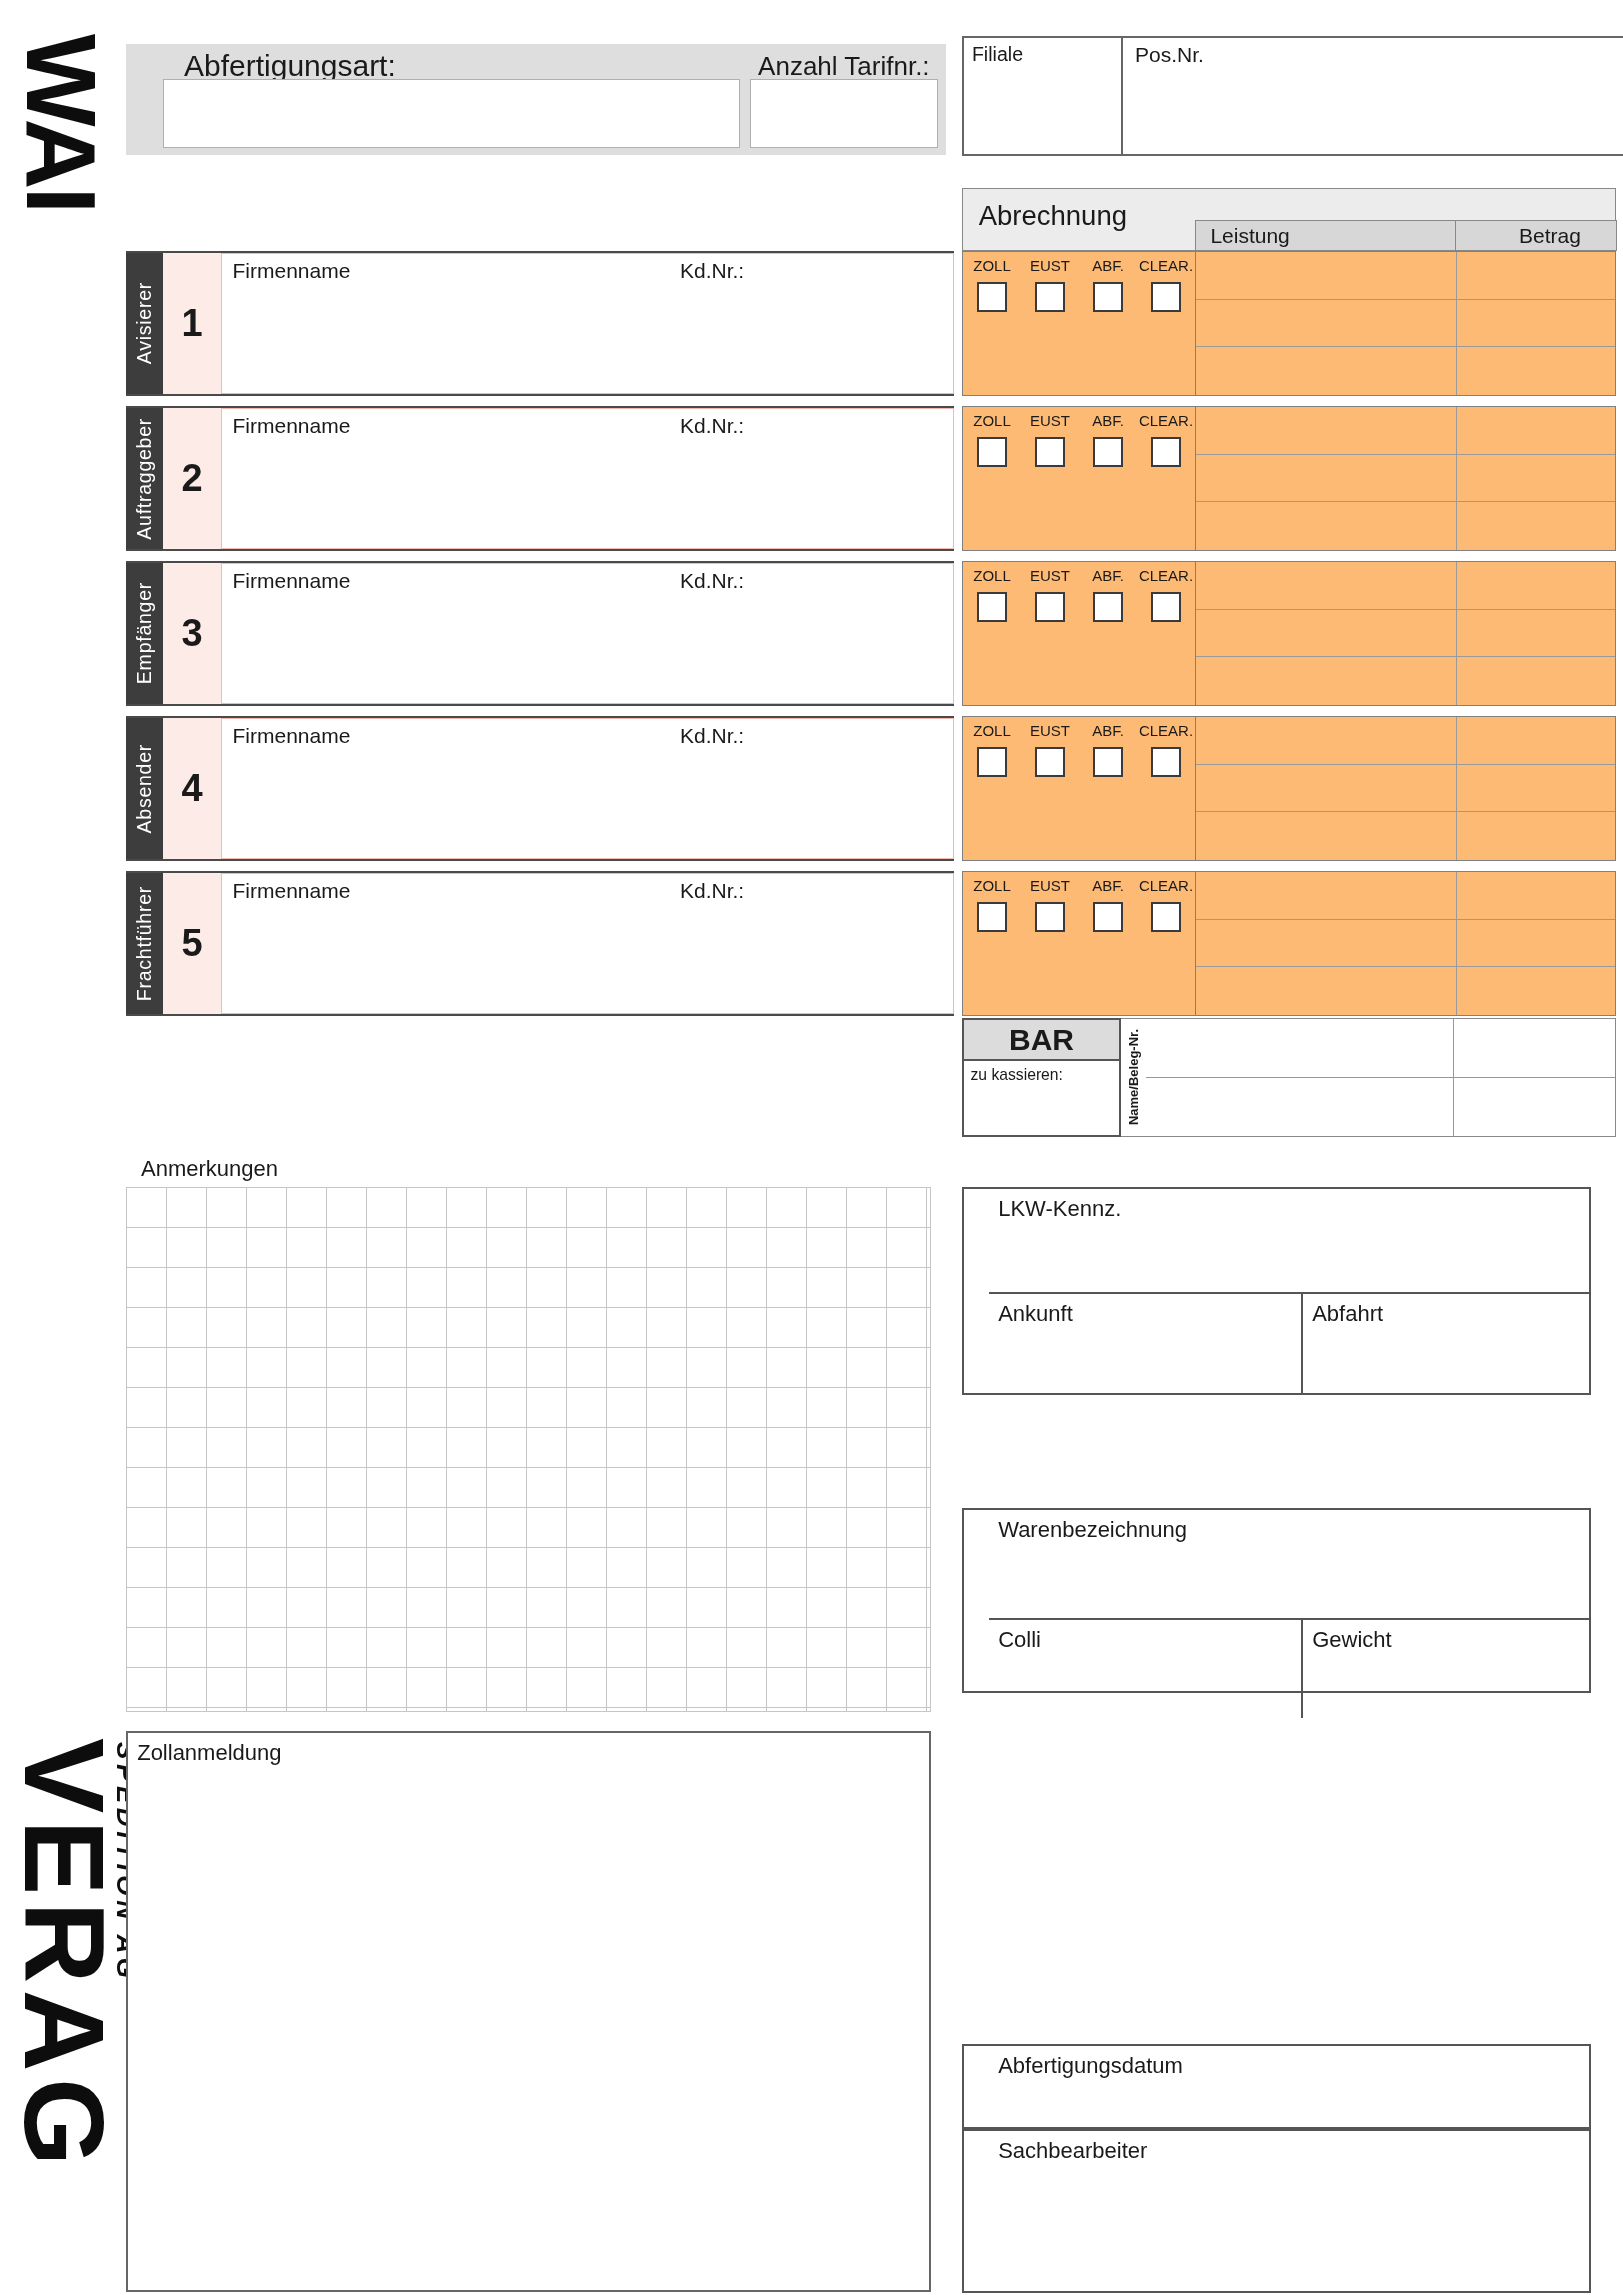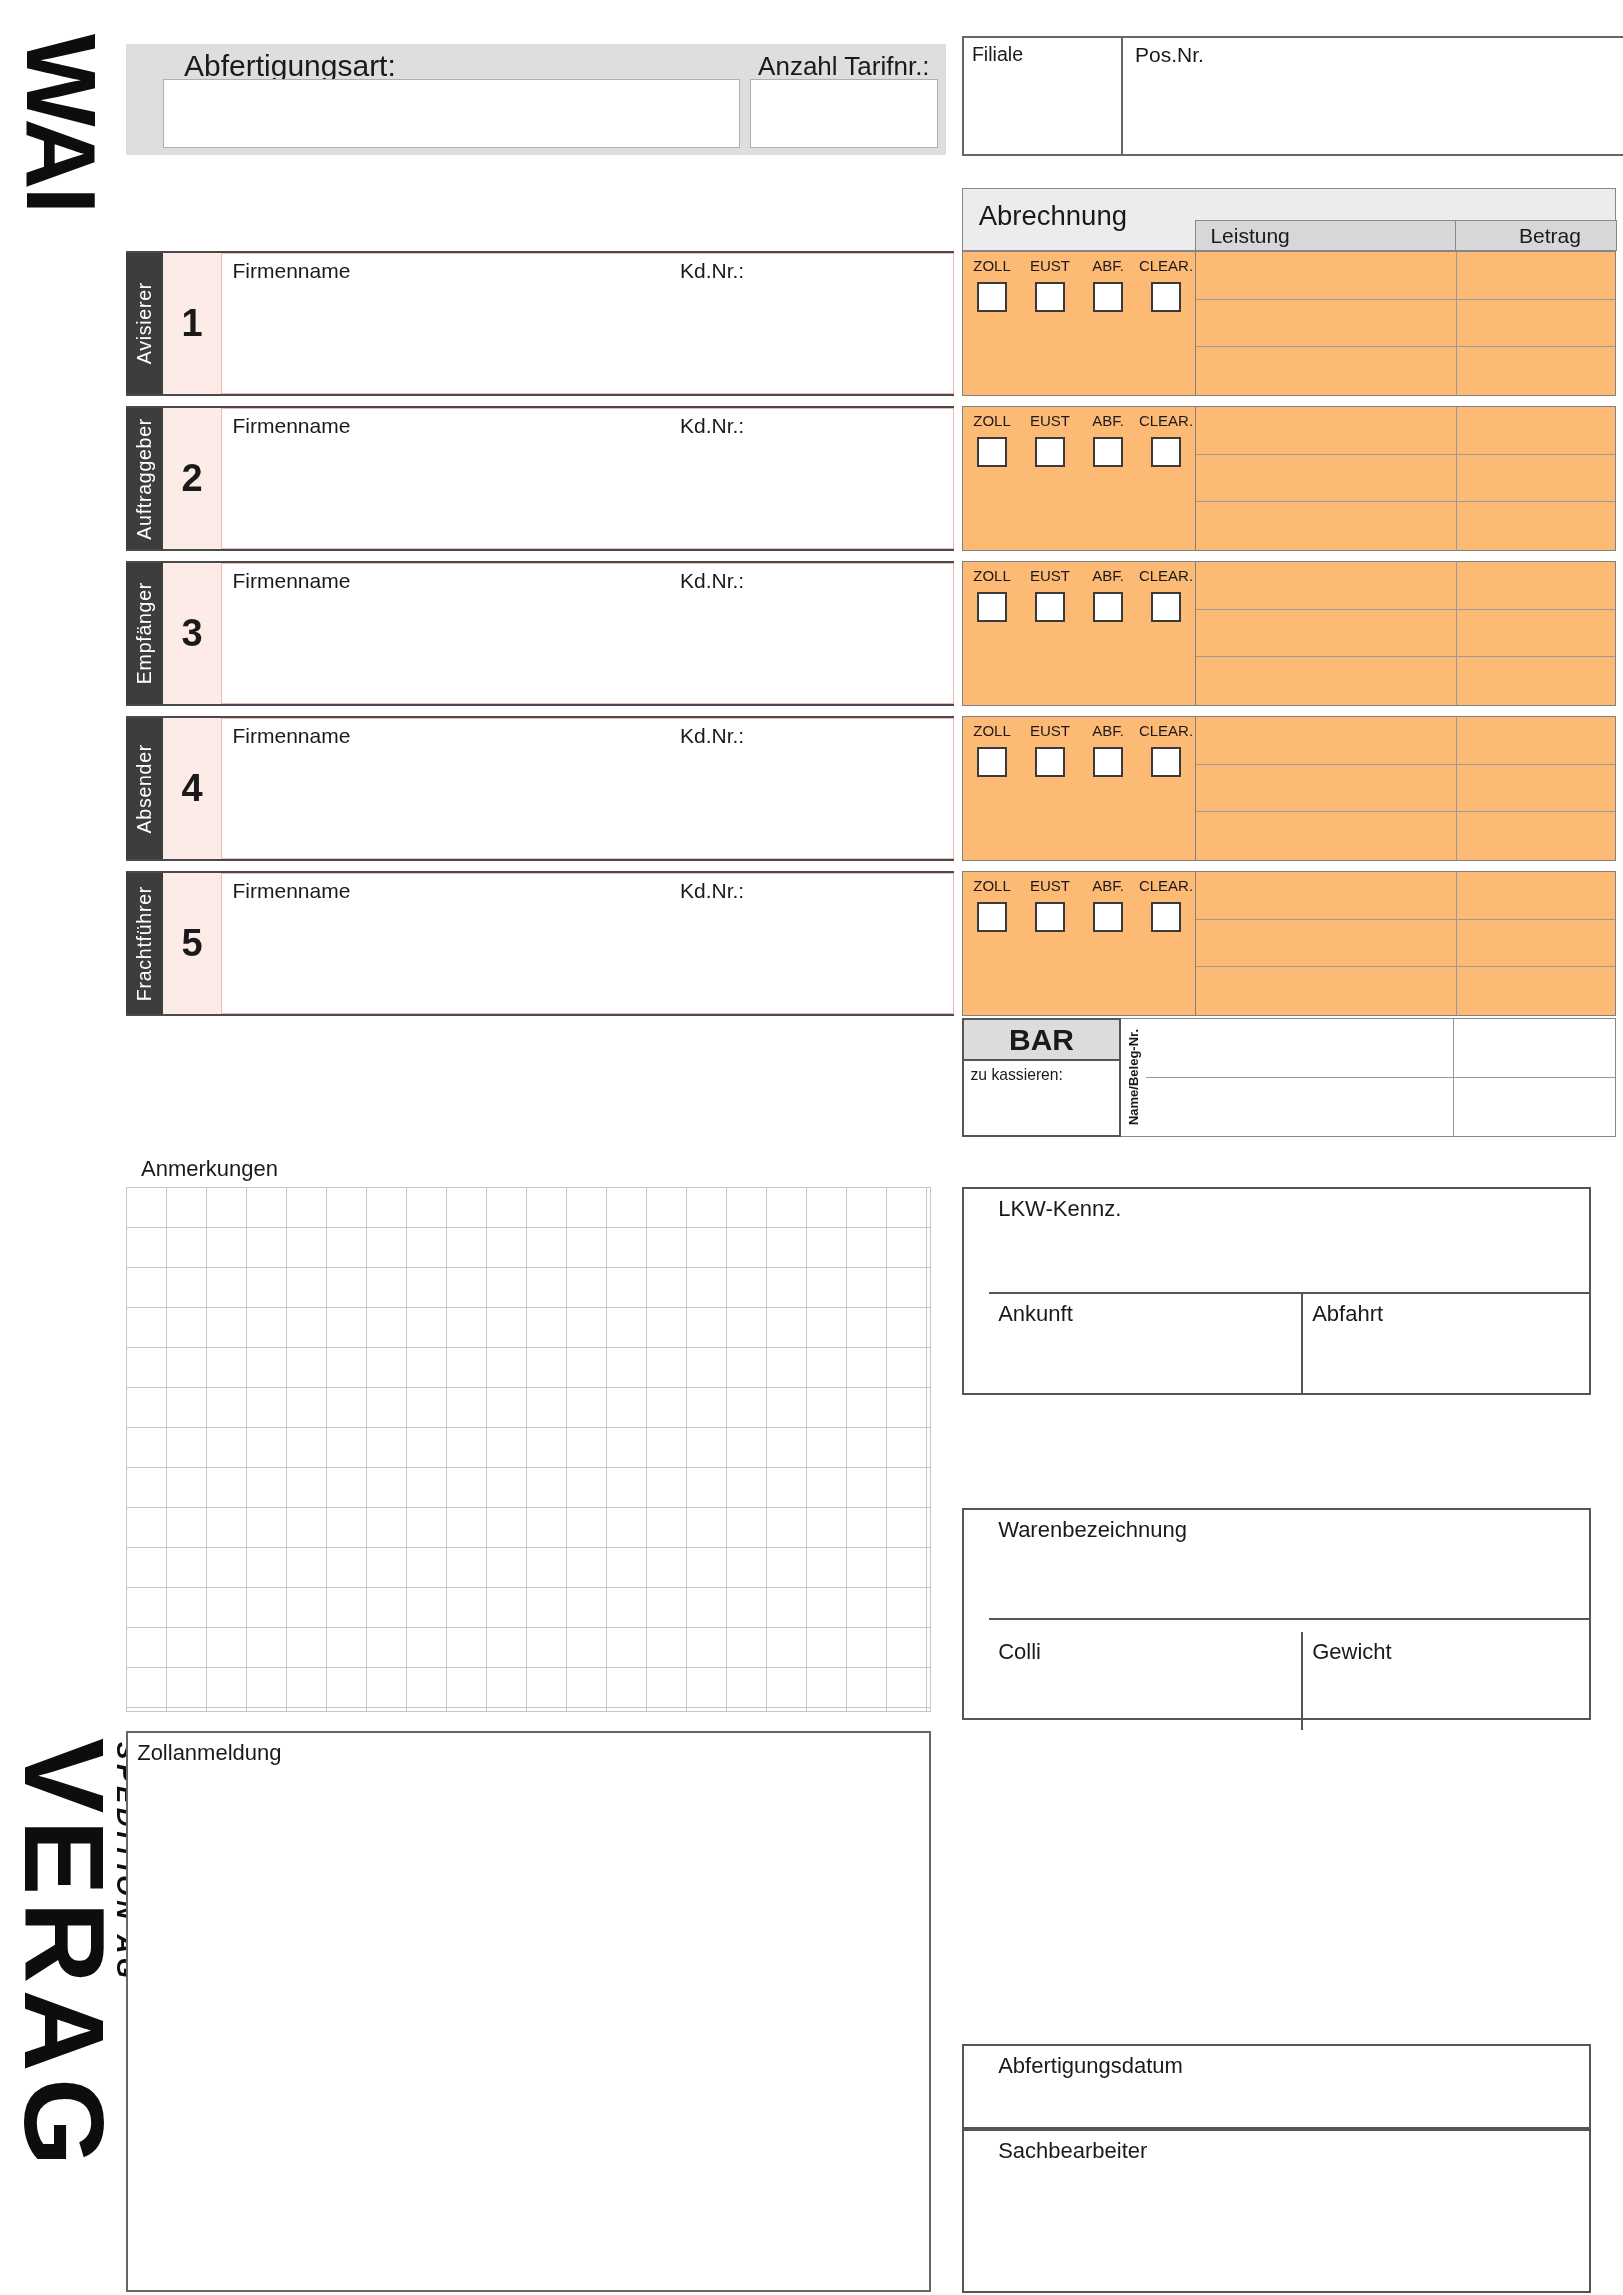--- a/index.html
+++ b/index.html
@@ -75,23 +75,23 @@
 
   
   .rbox { position:absolute; left:962px; width:629px; border:2px solid #555; background:#fff;padding-left:25px; }
   .rbox-label { font-size:22px; padding:6.5px 9.2px; display:block; }
   .lkw-box { top:1187px; height:208px; }
   .lkw-top { height:105px; border-bottom:2px solid #555; }
   .split-row { display:flex; }
   .lkw-bottom { height:99px; }
   .cell-left { width:314px; border-right:2px solid #555; }
   .cell-right { flex:1; }
-  .waren-box { top:1508px; height:212px; }
+  .waren-box { top:1508px; height:185px; }
   .waren-top { height:110px; border-bottom:2px solid #555; }
-  .waren-bottom { height:98px;margin-top:12px; }
+  .waren-bottom { height:98px; }
   .abfdat-box { top:2044px; height:85px; }
   .sach-box { top:2129px; height:164px; }
 
   
   .zoll-box { position:absolute; left:126px; top:1731px; width:805px; height:561px; border:2px solid #666; background:#fff; }
 </style>
 </head>
 <body>
 
 <div class="page">

